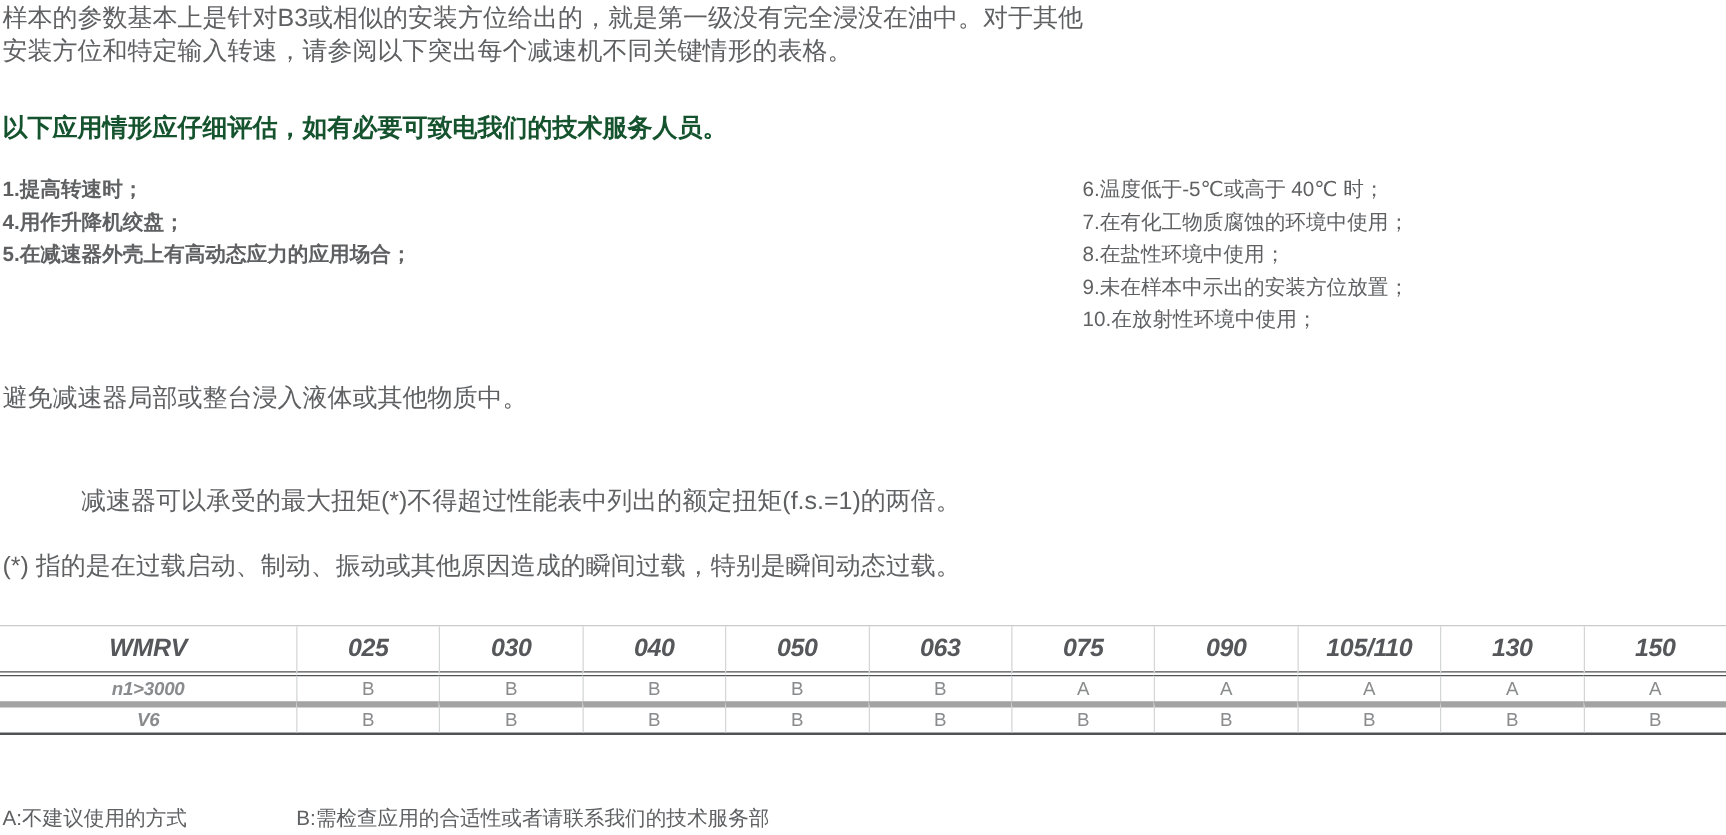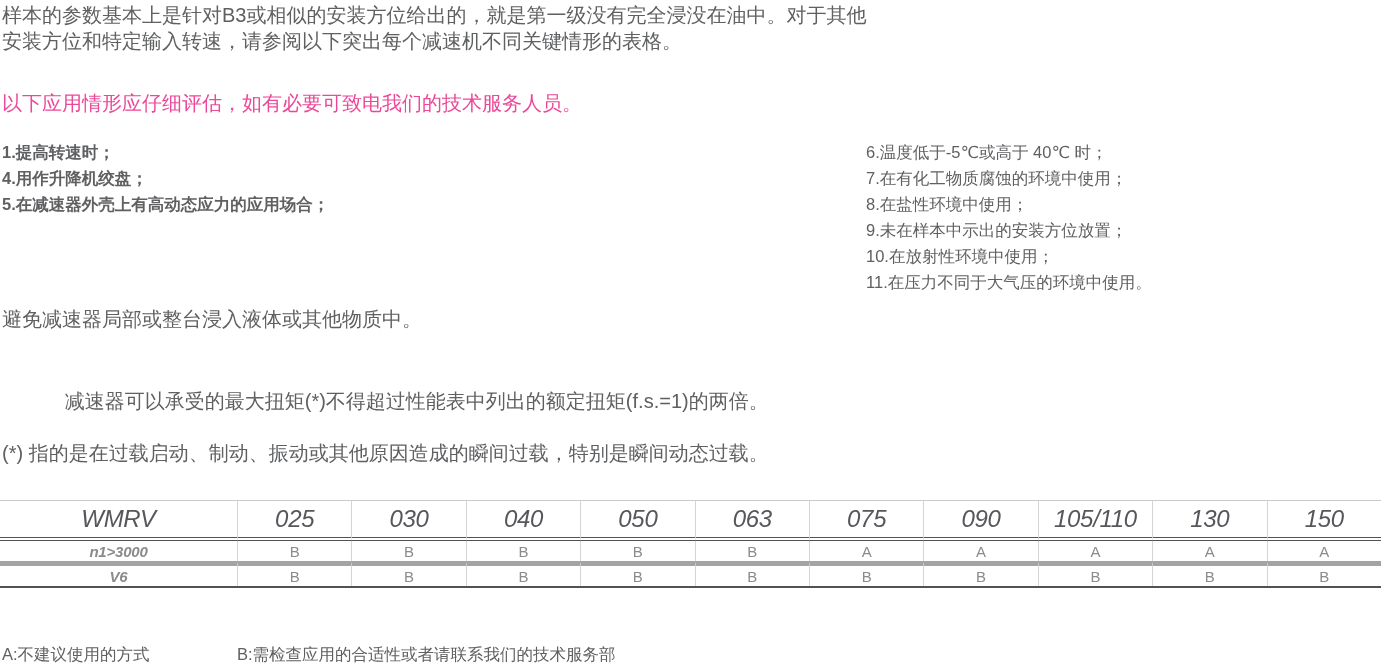--- a/index.html
+++ b/index.html
@@ -14,44 +14,44 @@
   }
   .txt {
     position: absolute;
     font-size: 20px;
     line-height: 26px;
     white-space: pre-line;
   }
   .intro { left: 2px; top: 2px; }
   .heading {
     left: 2px; top: 90px;
-    font-weight: 400;
-    color: #ec4899;
+    font-weight: 700;
+    color: #14532d;
   }
   .cond-list { position: absolute; top: 139px; font-size: 16.5px; line-height: 26px; }
   .cond-left { left: 2px; font-weight: bold; }
   .cond-right { left: 866px; }
   .cond-item { height: 26px; }
   .avoid-note { left: 2px; top: 306px; }
   .torque-block { left: 2px; top: 362px; text-align: right; }
 
   
   .app-table-wrap { position: absolute; left: 0; top: 500px; width: 1381px; }
   table.app-table {
     width: 1381px;
     table-layout: fixed;
     border-collapse: separate;
     border-spacing: 0;
     border-top: 1px solid #c9cacb;
     border-bottom: 2px solid #515254;
   }
   table.app-table th {
     height: 36px;
-    font-size: 24px;
-    font-weight: 400;
+    font-size: 20px;
+    font-weight: 700;
     font-style: italic;
     letter-spacing: -0.3px;
     color: #56575a;
     text-align: center;
     vertical-align: middle;
     border-bottom: 4px double #515254;
     padding: 0;
   }
   table.app-table td {
     height: 20px;
@@ -92,21 +92,20 @@
   <div class="cond-item">4.用作升降机绞盘；</div>
   <div class="cond-item">5.在减速器外壳上有高动态应力的应用场合；</div>
 </div>
 
 <div class="cond-list cond-right">
   <div class="cond-item">6.温度低于-5℃或高于 40℃ 时；</div>
   <div class="cond-item">7.在有化工物质腐蚀的环境中使用；</div>
   <div class="cond-item">8.在盐性环境中使用；</div>
   <div class="cond-item">9.未在样本中示出的安装方位放置；</div>
   <div class="cond-item">10.在放射性环境中使用；</div>
-  <div class="cond-item">11.在压力不同于大气压的环境中使用。</div>
 </div>
 
 <div class="txt avoid-note">避免减速器局部或整台浸入液体或其他物质中。</div>
 
 <div class="txt torque-block">
   <div>减速器可以承受的最大扭矩(*)不得超过性能表中列出的额定扭矩(f.s.=1)的两倍。</div>
   <div>(*) 指的是在过载启动、制动、振动或其他原因造成的瞬间过载，特别是瞬间动态过载。</div>
 </div>
 
 <div class="app-table-wrap">

